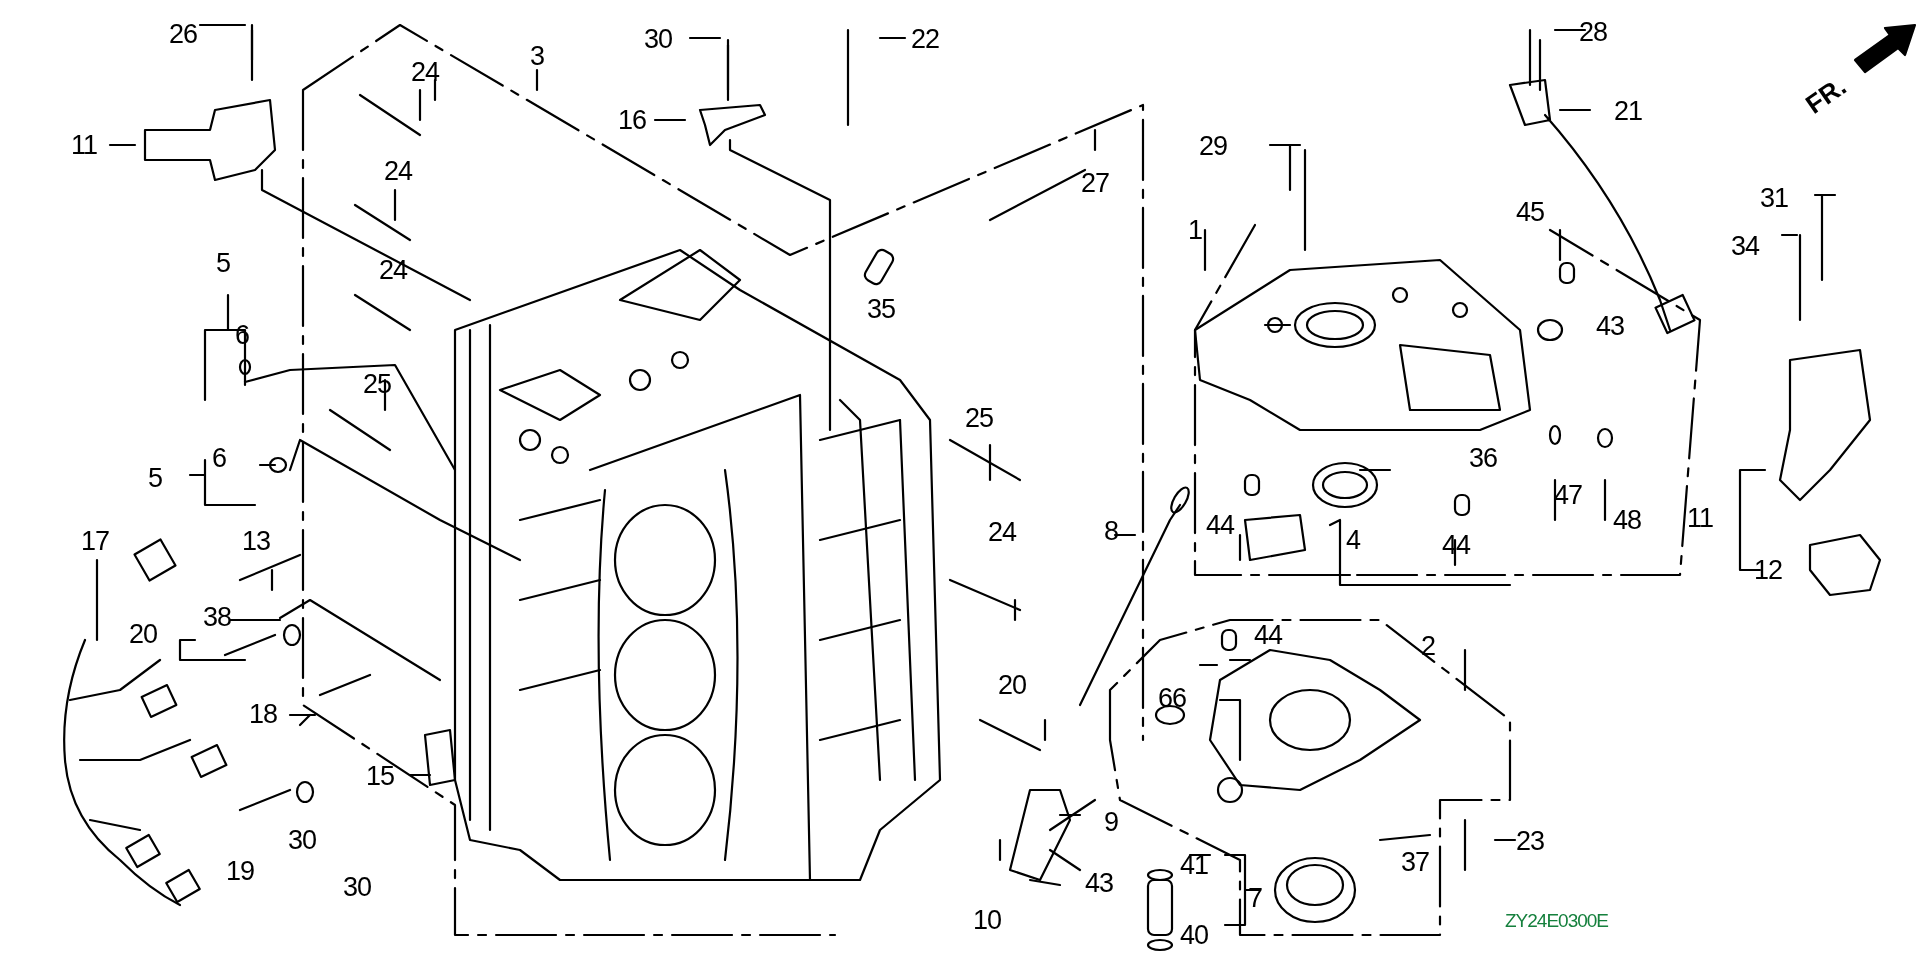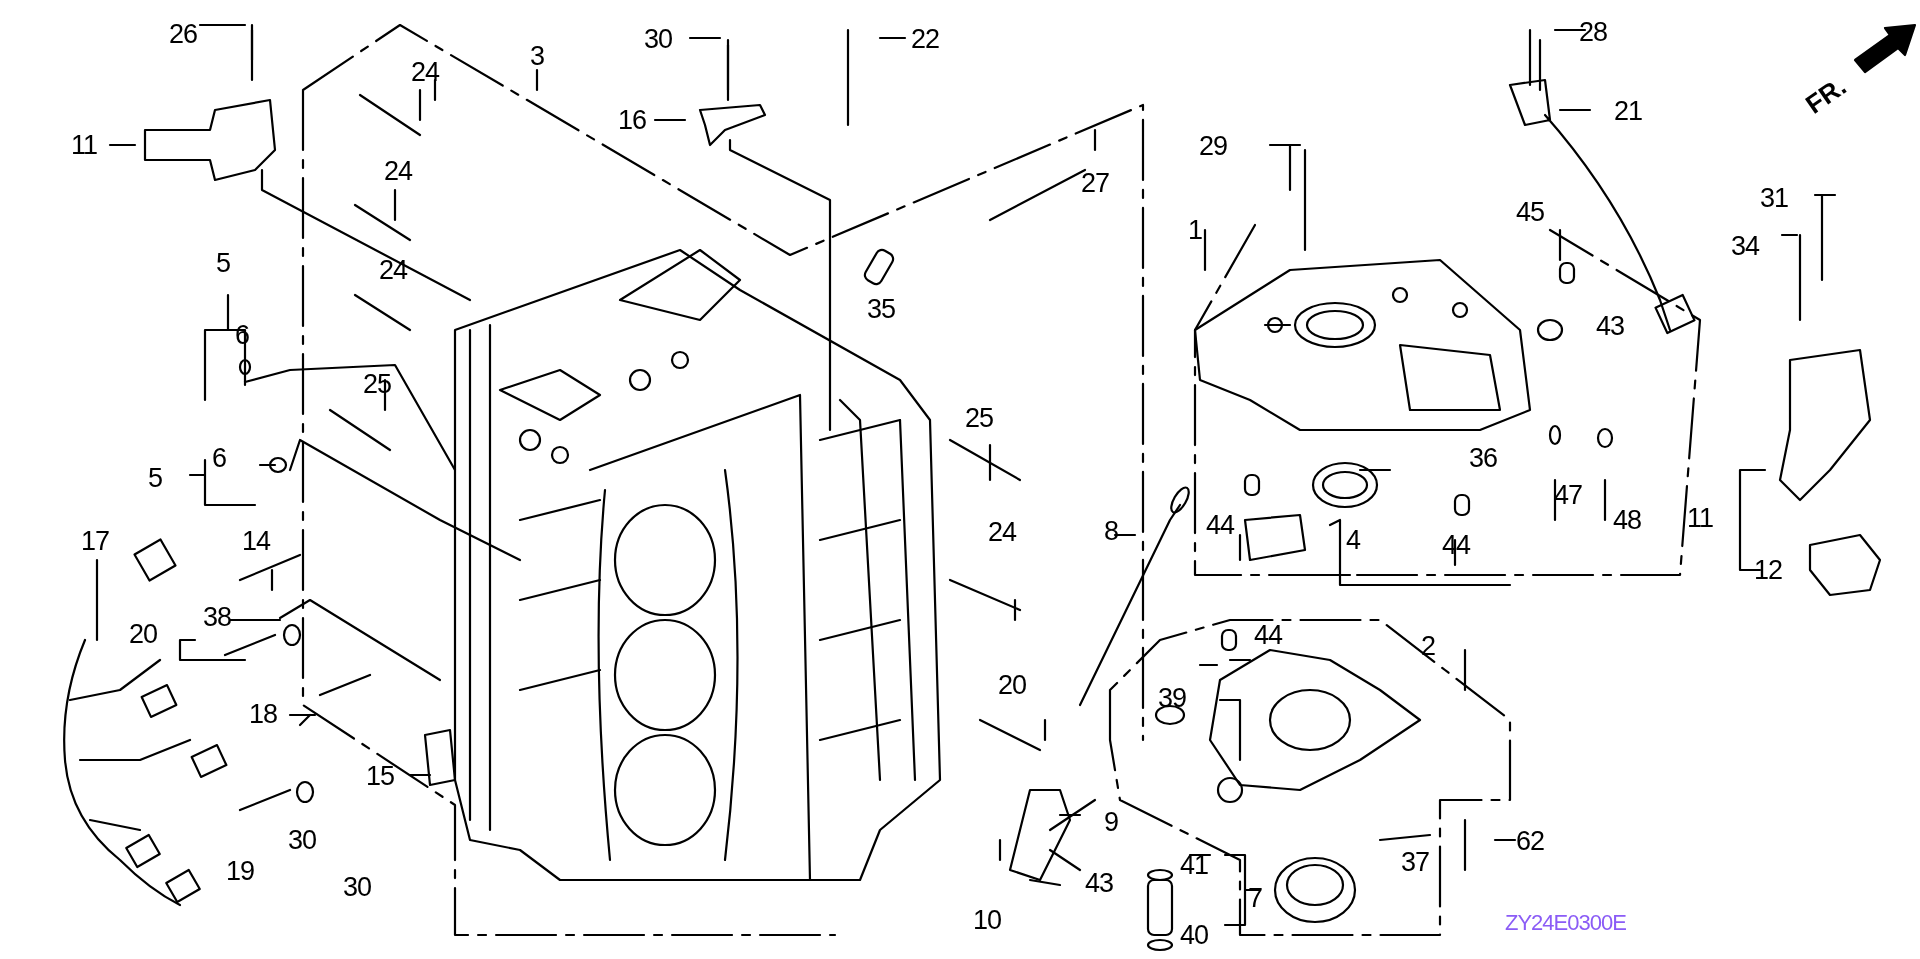--- a/index.html
+++ b/index.html
@@ -1,20 +1,20 @@
 <!DOCTYPE html>
 <html><head>
 <meta charset="utf-8">
 <style>
   html, body { margin:0; padding:0; background:#ffffff; }
   body { width:1920px; height:959px; position:relative; overflow:hidden; font-family:"Liberation Sans", sans-serif; }
   #stage { position:absolute; left:0; top:0; width:1736px; height:959px; }
   svg#diagram { position:absolute; left:0; top:0; width:1920px; height:959px; }
   .lbl { position:absolute; font-family:"Liberation Sans", sans-serif; font-size:27px; color:#000; line-height:1; white-space:nowrap; transform:translate(-50%,-50%); letter-spacing:-1px; }
-  .code { position:absolute; font-family:"Liberation Sans", sans-serif; font-size:22px; color:#8b5cf6; letter-spacing:-1px; }
+  .code { position:absolute; font-family:"Liberation Sans", sans-serif; font-size:19px; color:#15803d; letter-spacing:-1px; }
   .fr { position:absolute; font-family:"Liberation Sans", sans-serif; font-weight:bold; font-size:26px; color:#000; transform:rotate(-35deg); transform-origin:left top; }
 </style>
 </head>
 <body>
 
 <div id="stage">
   <svg id="diagram" viewBox="0 0 1920 959" xmlns="http://www.w3.org/2000/svg">
     <g fill="none" stroke="#000" stroke-width="2.2" stroke-linecap="round" stroke-linejoin="round">
 
       <path d="M303 90 L400 25 L790 255 L1143 105 L1143 740 M303 90 L303 705 L455 805 L455 935 L835 935" stroke-dasharray="60 10 8 10"></path>
@@ -200,33 +200,33 @@
   <span class="lbl" style="left:1483px;top:458px">36</span>
   <span class="lbl" style="left:1220px;top:525px">44</span>
   <span class="lbl" style="left:1456px;top:545px">44</span>
   <span class="lbl" style="left:1353px;top:540px">4</span>
   <span class="lbl" style="left:1568px;top:495px">47</span>
   <span class="lbl" style="left:1627px;top:520px">48</span>
   <span class="lbl" style="left:1111px;top:531px">8</span>
   <span class="lbl" style="left:1700px;top:518px">11</span>
   <span class="lbl" style="left:1768px;top:570px">12</span>
   <span class="lbl" style="left:95px;top:541px">17</span>
-  <span class="lbl" style="left:256px;top:541px">14</span>
+  <span class="lbl" style="left:256px;top:541px">13</span>
   <span class="lbl" style="left:143px;top:634px">20</span>
   <span class="lbl" style="left:217px;top:617px">38</span>
   <span class="lbl" style="left:1002px;top:532px">24</span>
   <span class="lbl" style="left:1428px;top:646px">2</span>
   <span class="lbl" style="left:1268px;top:635px">44</span>
-  <span class="lbl" style="left:1172px;top:698px">39</span>
+  <span class="lbl" style="left:1172px;top:698px">66</span>
   <span class="lbl" style="left:263px;top:714px">18</span>
   <span class="lbl" style="left:1012px;top:685px">20</span>
   <span class="lbl" style="left:380px;top:776px">15</span>
   <span class="lbl" style="left:1111px;top:822px">9</span>
   <span class="lbl" style="left:302px;top:840px">30</span>
-  <span class="lbl" style="left:1530px;top:841px">62</span>
+  <span class="lbl" style="left:1530px;top:841px">23</span>
   <span class="lbl" style="left:240px;top:871px">19</span>
   <span class="lbl" style="left:357px;top:887px">30</span>
   <span class="lbl" style="left:987px;top:920px">10</span>
   <span class="lbl" style="left:1099px;top:883px">43</span>
   <span class="lbl" style="left:1194px;top:865px">41</span>
   <span class="lbl" style="left:1255px;top:898px">7</span>
   <span class="lbl" style="left:1415px;top:862px">37</span>
   <span class="lbl" style="left:1194px;top:935px">40</span>
 
   <span class="code" style="left:1505px;top:910px">ZY24E0300E</span>

